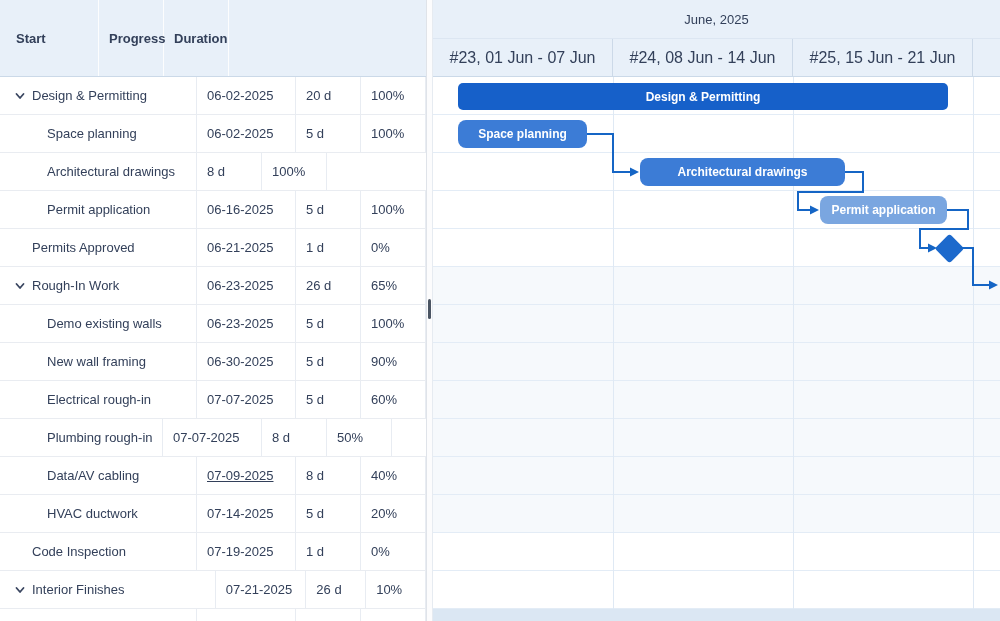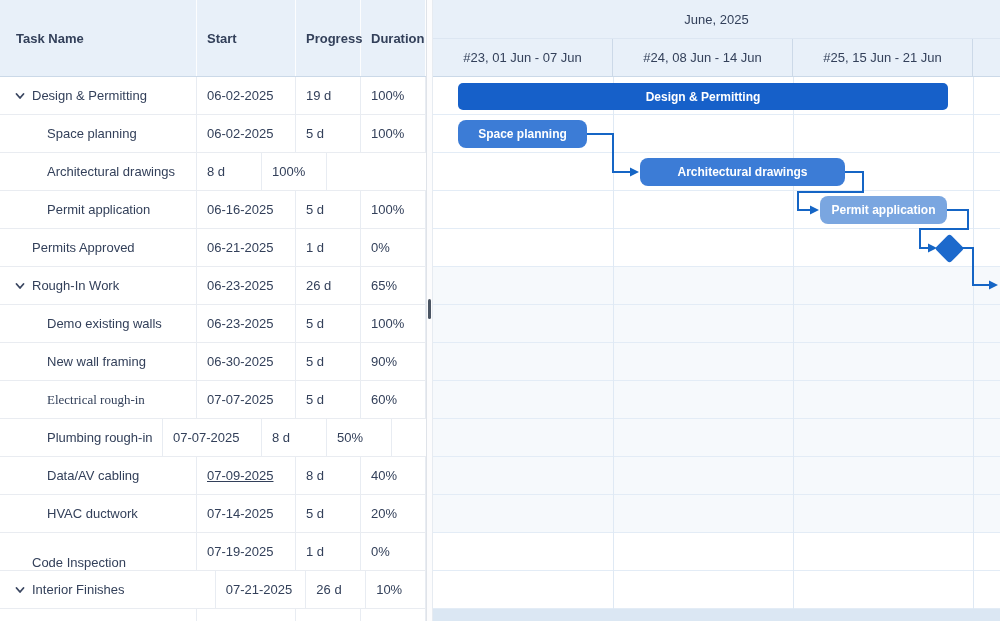--- a/index.html
+++ b/index.html
@@ -27,21 +27,21 @@
   
   .splitter { position:relative; width:7px; flex:0 0 7px; background:#fcfcfd; border-left:1px solid #dfe3e9; border-right:1px solid #e6ebf1; cursor:col-resize; }
   .splitter-handle { position:absolute; left:1px; top:299px; width:3px; height:20px; border-radius:2px; background:#4b5563; }
 
   
   .chart-pane { width:567px; flex:0 0 567px; display:flex; flex-direction:column; overflow:hidden; }
   .chart-header { height:77px; background:var(--header-bg); border-bottom:1px solid var(--header-border); }
   .month-row { height:39px; display:flex; align-items:center; justify-content:center; font-size:13px; color:var(--text);
      border-bottom:1px solid #dce6f2; }
   .week-row { height:37px; display:flex; }
-  .week-cell { display:flex; align-items:center; justify-content:center; font-size:13px; color:var(--text);
+  .week-cell { display:flex; align-items:center; justify-content:center; font-size:16px; color:var(--text);
      border-right:1px solid #ccd9e8; height:100%; }
   .week-cell:last-child { border-right:none; }
 
   .chart-body { position:relative; flex:1; background:#fff; overflow:hidden; }
   .chart-row { position:absolute; left:0; width:567px; height:38px; border-bottom:1px solid var(--grid-h); background:#fff; }
   .chart-row.tint { background:var(--tint); }
   .vline { position:absolute; top:0; width:1px; height:532px; background:var(--grid-v); }
   .bottom-strip { position:absolute; left:0; top:532px; width:567px; height:12px; background:var(--strip); }
 
   .bar { position:absolute; height:28px; border-radius:8px; color:#fff; font-size:12px; font-weight:700;
@@ -53,35 +53,34 @@
      transform:rotate(45deg); cursor:pointer; }
   svg.connectors { position:absolute; left:0; top:0; pointer-events:none; }
 </style>
 </head>
 <body>
 
 <div class="app">
 
   <div class="grid-pane">
     <div class="grid-header" id="grid-header">
-        <div class="grid-header-cell" style="width: 197px;">Task Name</div>
         <div class="grid-header-cell" style="width: 99px;">Start</div>
         <div class="grid-header-cell" style="width: 65px;">Progress</div>
         <div class="grid-header-cell" style="width: 65px;">Duration</div>
       </div>
     <div class="grid-body" id="grid-body">
         <div class="grid-row">
           <div class="grid-cell name-cell parent" style="width: 197px;">
             <span class="chev"><svg viewBox="0 0 12 12" width="12" height="12">
                 <polyline points="2.5,4 6,8 9.5,4" fill="none" stroke="#3a4660" stroke-width="1.8" stroke-linecap="round" stroke-linejoin="round"></polyline>
               </svg></span>
             <span>Design &amp; Permitting</span>
           </div>
           <div class="grid-cell" style="width: 99px;">06-02-2025</div>
-          <div class="grid-cell" style="width: 65px;">19 d</div>
+          <div class="grid-cell" style="width: 65px;">20 d</div>
           <div class="grid-cell" style="width: 65px;">100%</div>
         </div>
         <div class="grid-row">
           <div class="grid-cell name-cell child" style="width: 197px;">
             <span>Space planning</span>
           </div>
           <div class="grid-cell" style="width: 99px;">06-02-2025</div>
           <div class="grid-cell" style="width: 65px;">5 d</div>
           <div class="grid-cell" style="width: 65px;">100%</div>
         </div>
@@ -129,21 +128,21 @@
         </div>
         <div class="grid-row">
           <div class="grid-cell name-cell child" style="width: 197px;">
             <span>New wall framing</span>
           </div>
           <div class="grid-cell" style="width: 99px;">06-30-2025</div>
           <div class="grid-cell" style="width: 65px;">5 d</div>
           <div class="grid-cell" style="width: 65px;">90%</div>
         </div>
         <div class="grid-row">
-          <div class="grid-cell name-cell child" style="width: 197px; font-family: Liberation Serif, serif;">
+          <div class="grid-cell name-cell child" style="width: 197px;">
             <span>Electrical rough-in</span>
           </div>
           <div class="grid-cell" style="width: 99px;">07-07-2025</div>
           <div class="grid-cell" style="width: 65px;">5 d</div>
           <div class="grid-cell" style="width: 65px;">60%</div>
         </div>
         <div class="grid-row">
           <div class="grid-cell name-cell child" style="width: 163px;">
             <span>Plumbing rough-in</span>
           </div>
@@ -161,21 +160,21 @@
         </div>
         <div class="grid-row">
           <div class="grid-cell name-cell child" style="width: 197px;">
             <span>HVAC ductwork</span>
           </div>
           <div class="grid-cell" style="width: 99px;">07-14-2025</div>
           <div class="grid-cell" style="width: 65px;">5 d</div>
           <div class="grid-cell" style="width: 65px;">20%</div>
         </div>
         <div class="grid-row">
-          <div class="grid-cell name-cell toplevel" style="width: 197px; align-items: flex-end;">
+          <div class="grid-cell name-cell toplevel" style="width: 197px;">
             <span>Code Inspection</span>
           </div>
           <div class="grid-cell" style="width: 99px;">07-19-2025</div>
           <div class="grid-cell" style="width: 65px;">1 d</div>
           <div class="grid-cell" style="width: 65px;">0%</div>
         </div>
         <div class="grid-row">
           <div class="grid-cell name-cell parent" style="width: 237px;">
             <span class="chev"><svg viewBox="0 0 12 12" width="12" height="12">
                 <polyline points="2.5,4 6,8 9.5,4" fill="none" stroke="#3a4660" stroke-width="1.8" stroke-linecap="round" stroke-linejoin="round"></polyline>

